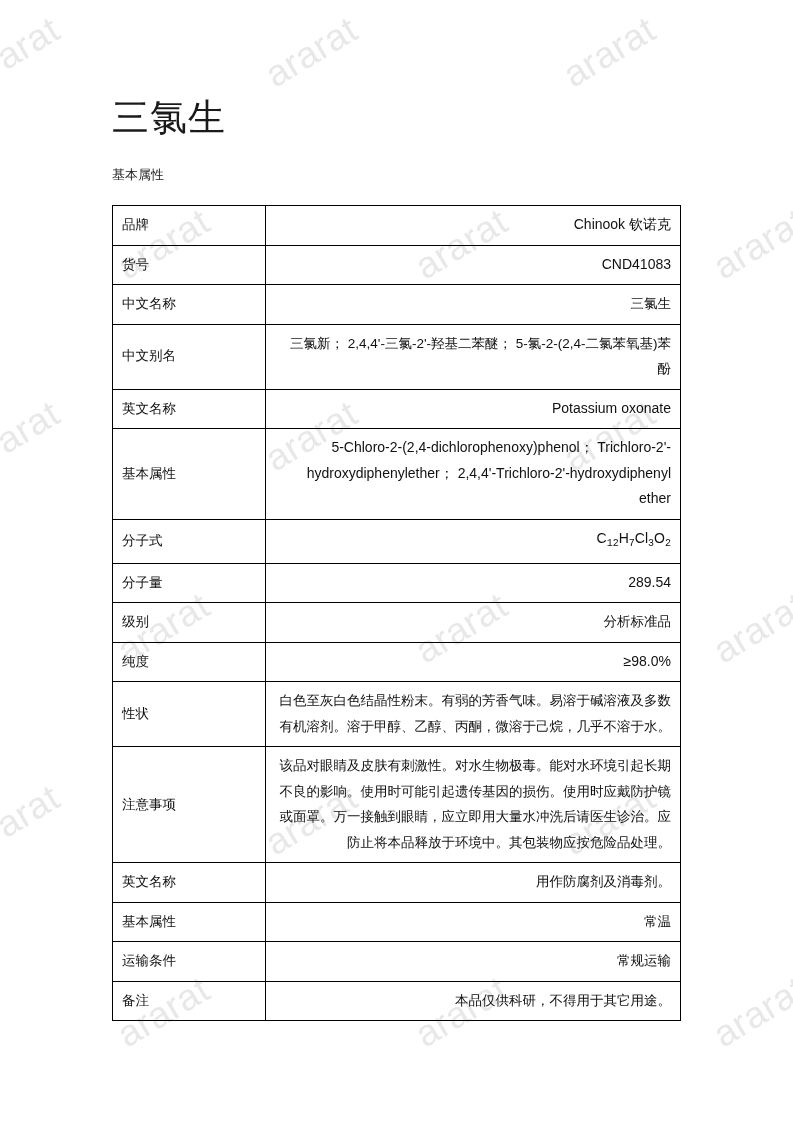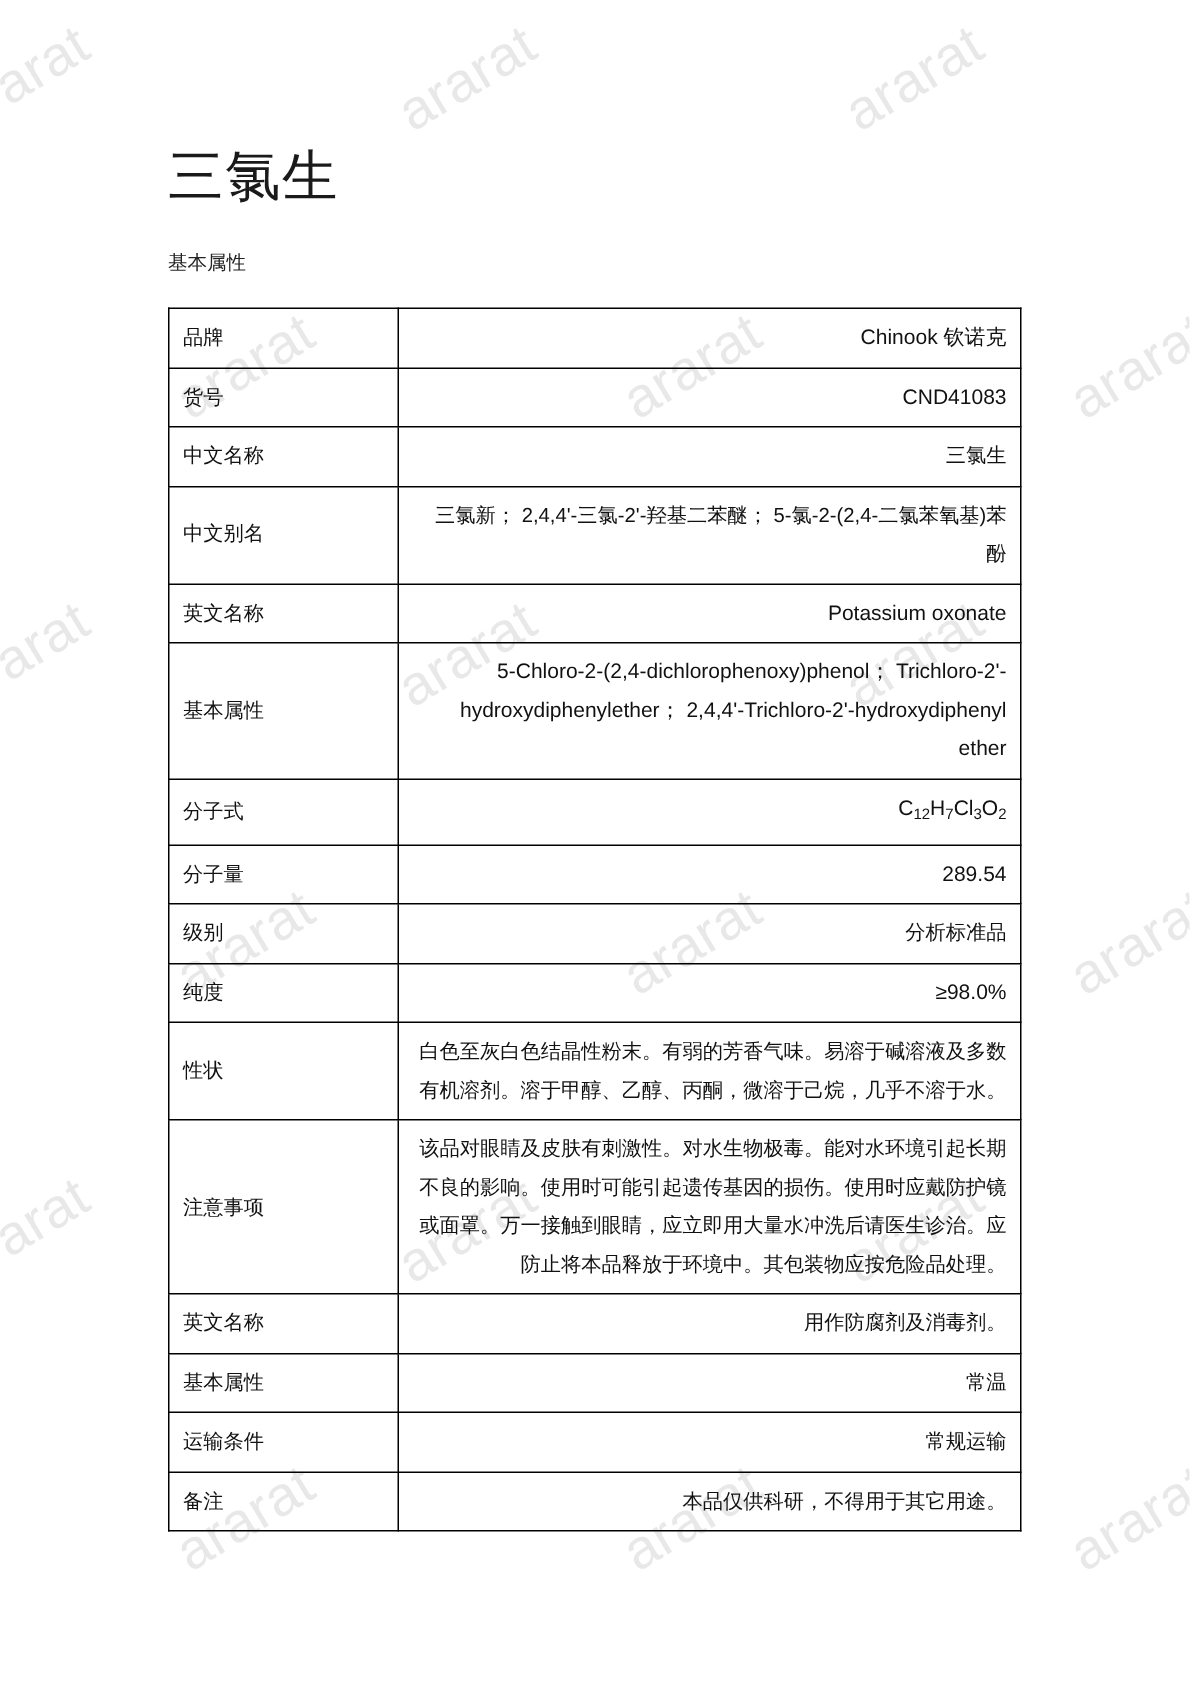--- a/index.html
+++ b/index.html
@@ -84,21 +84,21 @@
   #props-table td.value {
     padding-left: 12px;
     text-align: right;
   }
   #props-table td.value.lat {
     font-size: 14px;
   }
   #props-table tr.tall td {
     vertical-align: middle;
   }
-  .sub { font-size: 10px; vertical-align: -0.28em; }
+  .sub { font-size: 10px; vertical-align: -0.28em; font-family: Liberation Mono, monospace; }
 </style>
 </head>
 <body>
 
 <div id="watermark-layer">
     <div class="watermark" style="left: -40px; top: 60px;">ararat</div>
     <div class="watermark" style="left: 258px; top: 60px;">ararat</div>
     <div class="watermark" style="left: 556px; top: 60px;">ararat</div>
     <div class="watermark" style="left: 110px; top: 252px;">ararat</div>
     <div class="watermark" style="left: 408px; top: 252px;">ararat</div>

